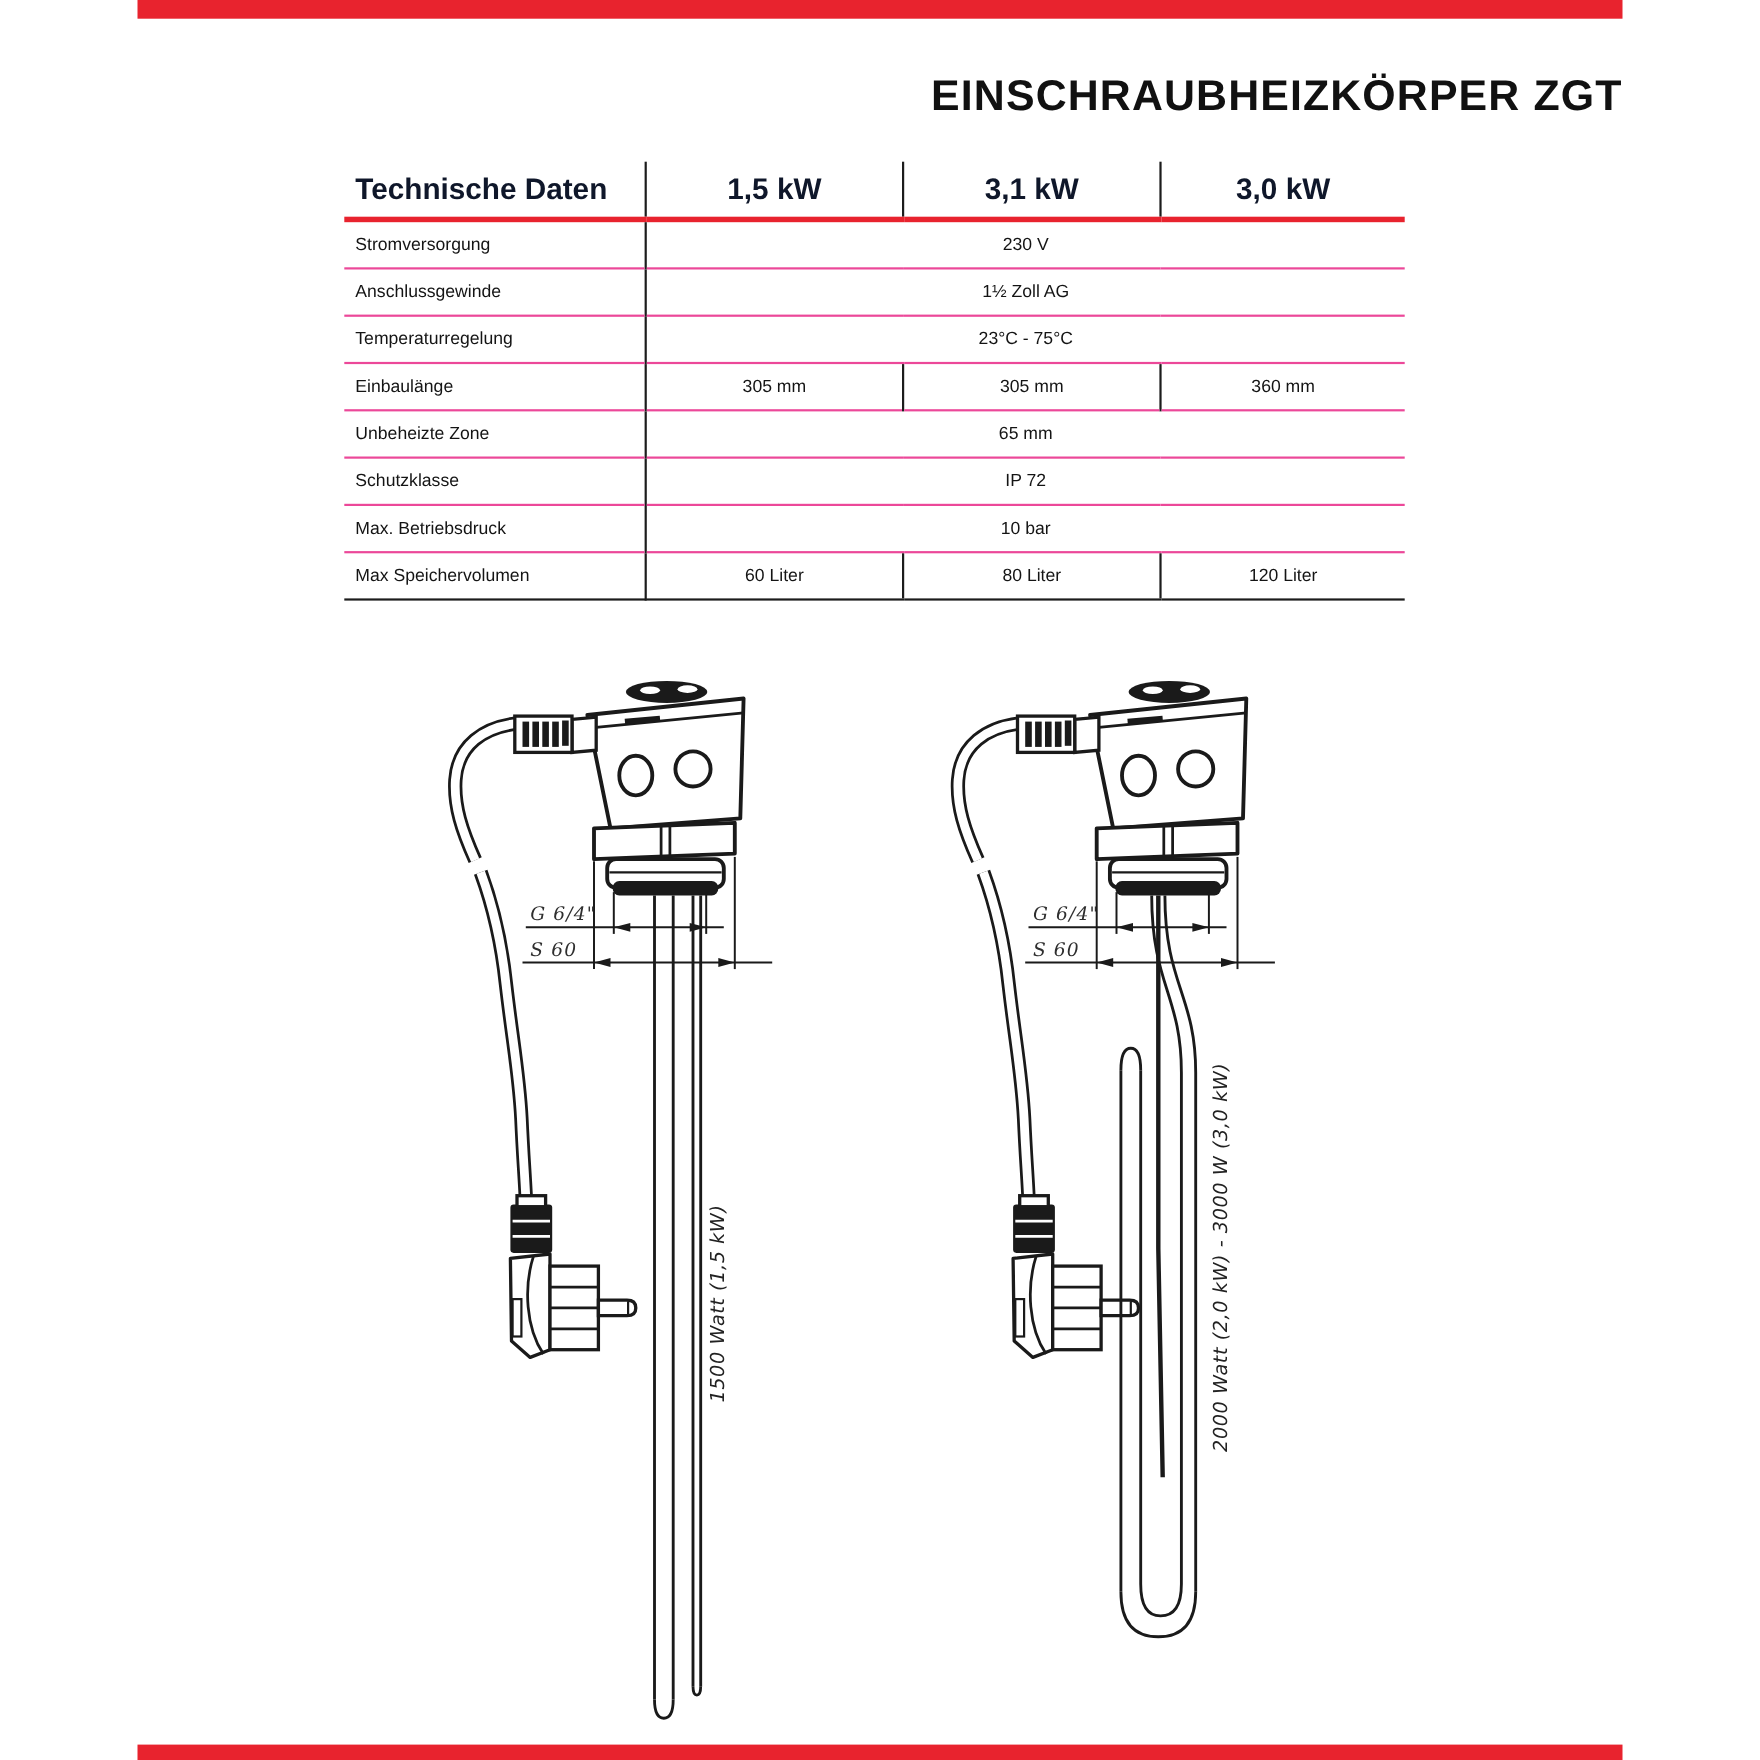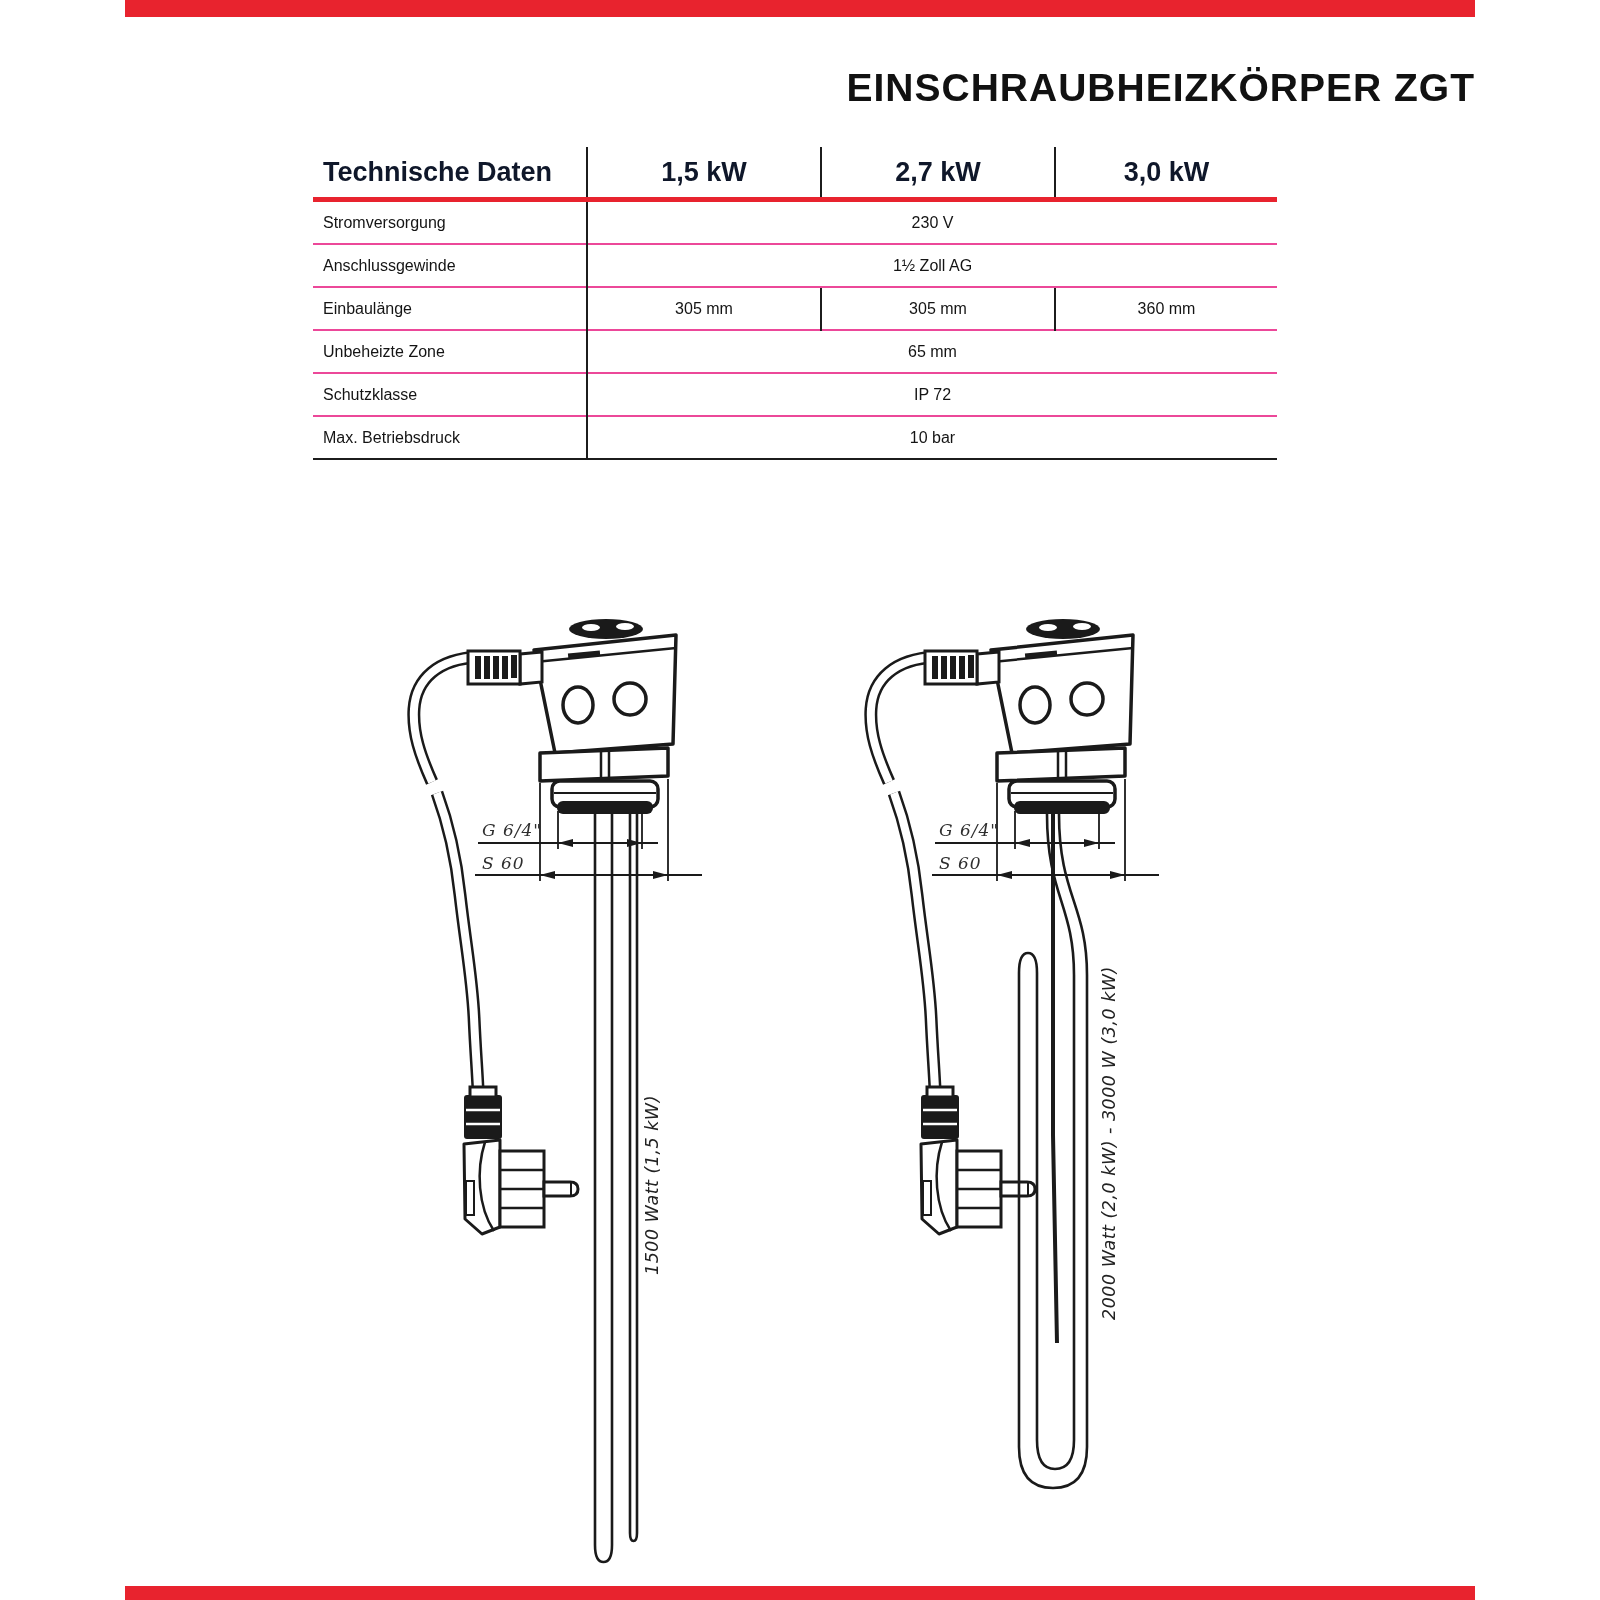--- a/index.html
+++ b/index.html
@@ -57,50 +57,60 @@
   <colgroup>
       <col style="width:274px">
       <col style="width:234px">
       <col style="width:234px">
       <col style="width:222px">
     </colgroup>
   <thead>
     <tr>
       <th class="rowhead vline-r">Technische Daten</th>
       <th>1,5 kW</th>
-      <th class="vline-l">2,7 kW</th>
+      <th class="vline-l">3,1 kW</th>
       <th class="vline-l">3,0 kW</th>
     </tr>
   </thead>
   <tbody>
     <tr>
       <td class="rowlabel vline-r">Stromversorgung</td>
       <td colspan="3">230 V</td>
     </tr>
     <tr>
       <td class="rowlabel vline-r">Anschlussgewinde</td>
       <td colspan="3">1½ Zoll AG</td>
+    </tr>
+    <tr>
+      <td class="rowlabel vline-r">Temperaturregelung</td>
+      <td colspan="3">23°C - 75°C</td>
     </tr>
     <tr>
       <td class="rowlabel vline-r">Einbaulänge</td>
       <td>305 mm</td>
       <td class="vline-l">305 mm</td>
       <td class="vline-l">360 mm</td>
     </tr>
     <tr>
       <td class="rowlabel vline-r">Unbeheizte Zone</td>
       <td colspan="3">65 mm</td>
     </tr>
     <tr>
       <td class="rowlabel vline-r">Schutzklasse</td>
       <td colspan="3">IP 72</td>
     </tr>
     <tr>
       <td class="rowlabel vline-r">Max. Betriebsdruck</td>
       <td colspan="3">10 bar</td>
+    </tr>
+    <tr>
+      <td class="rowlabel vline-r">Max Speichervolumen</td>
+      <td>60 Liter</td>
+      <td class="vline-l">80 Liter</td>
+      <td class="vline-l">120 Liter</td>
     </tr>
   </tbody>
 </table>
 
 <svg width="0" height="0" style="position:absolute" aria-hidden="true">
   <defs>
     <g id="g-cable" fill="none" stroke-linecap="butt">
       <path d="M 88 62 C 48 64 26 84 24 114 C 22.5 138 30 160 42 187" stroke="#1a1a1a" stroke-width="13"></path>
       <path d="M 88 62 C 48 64 26 84 24 114 C 22.5 138 30 160 42 187" stroke="#ffffff" stroke-width="8"></path>
       <path d="M 47 198 C 58 228 66 262 70 300 C 76 352 82 382 84 422 C 85.5 456 87 472 88 494" stroke="#1a1a1a" stroke-width="13"></path>

